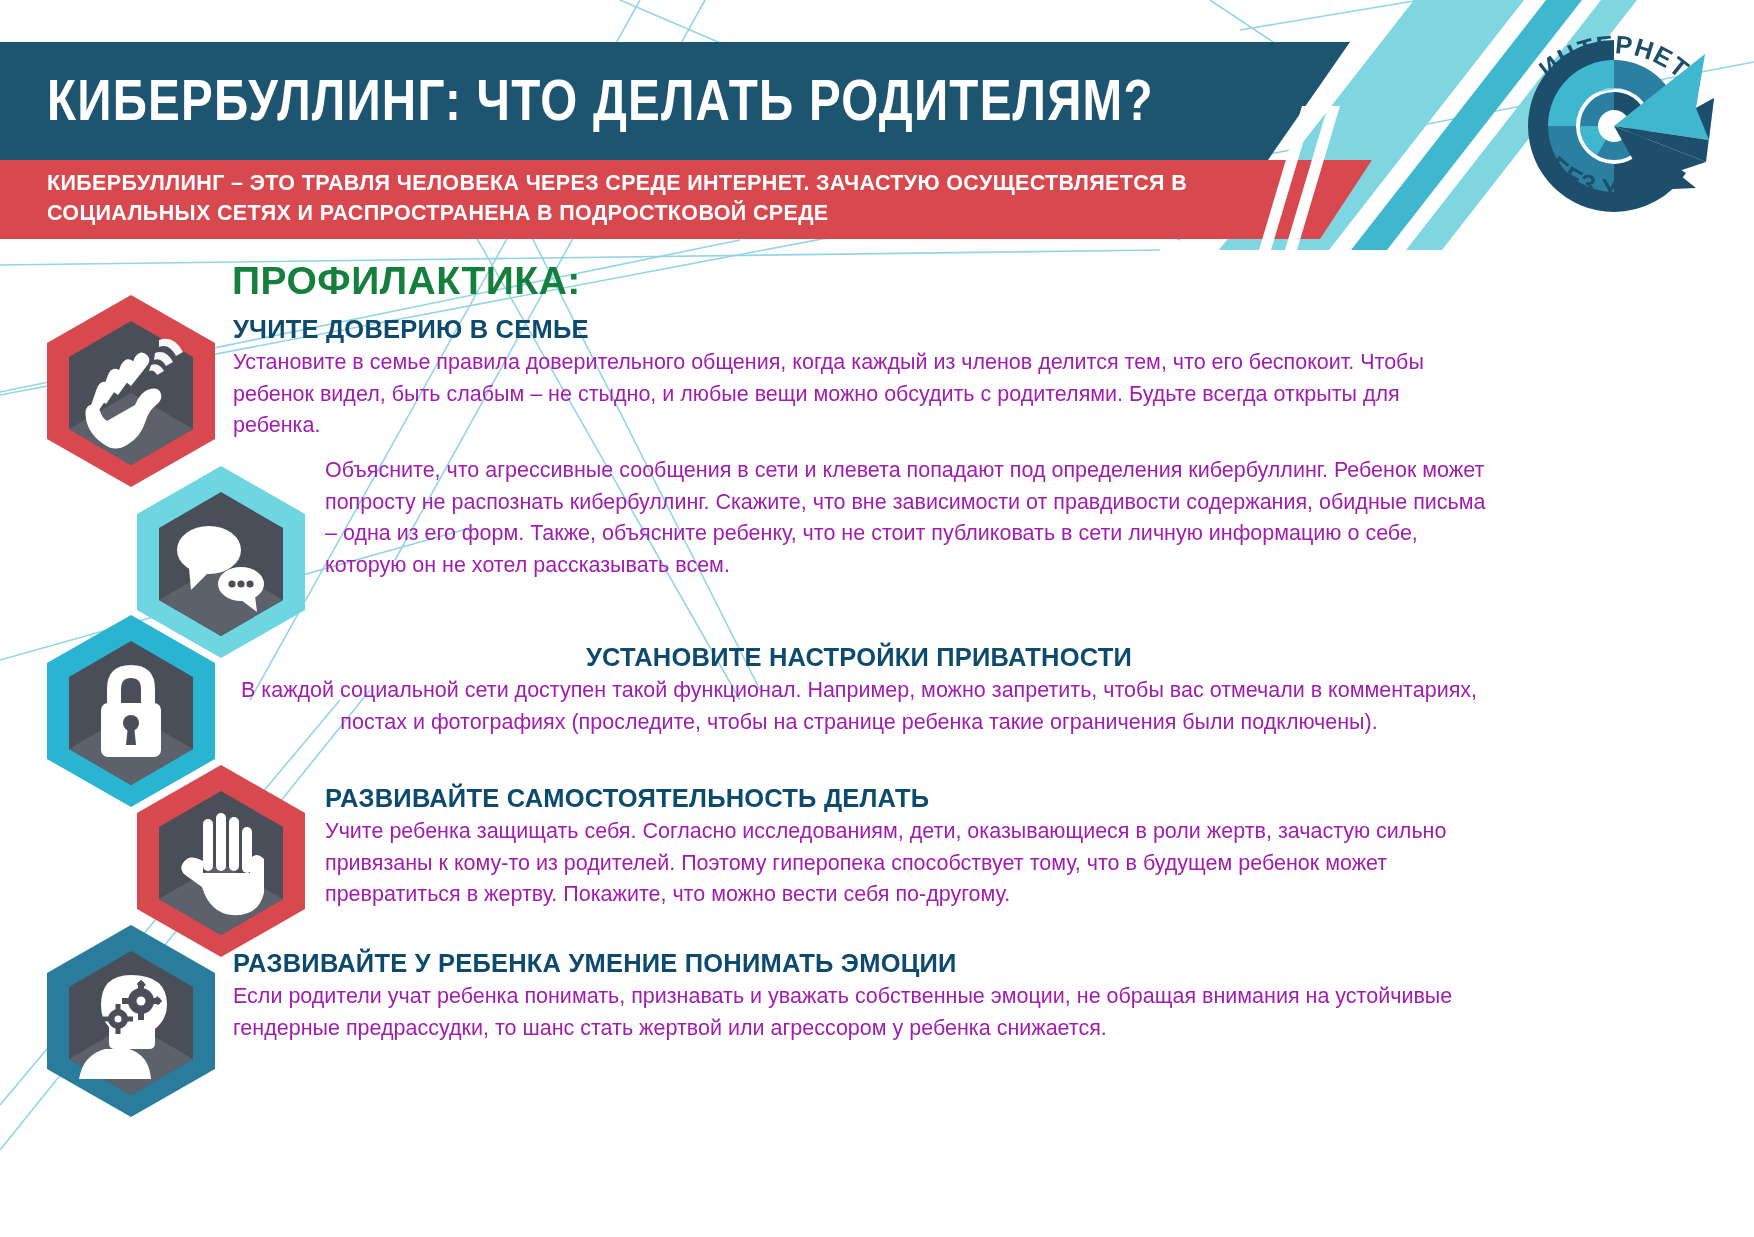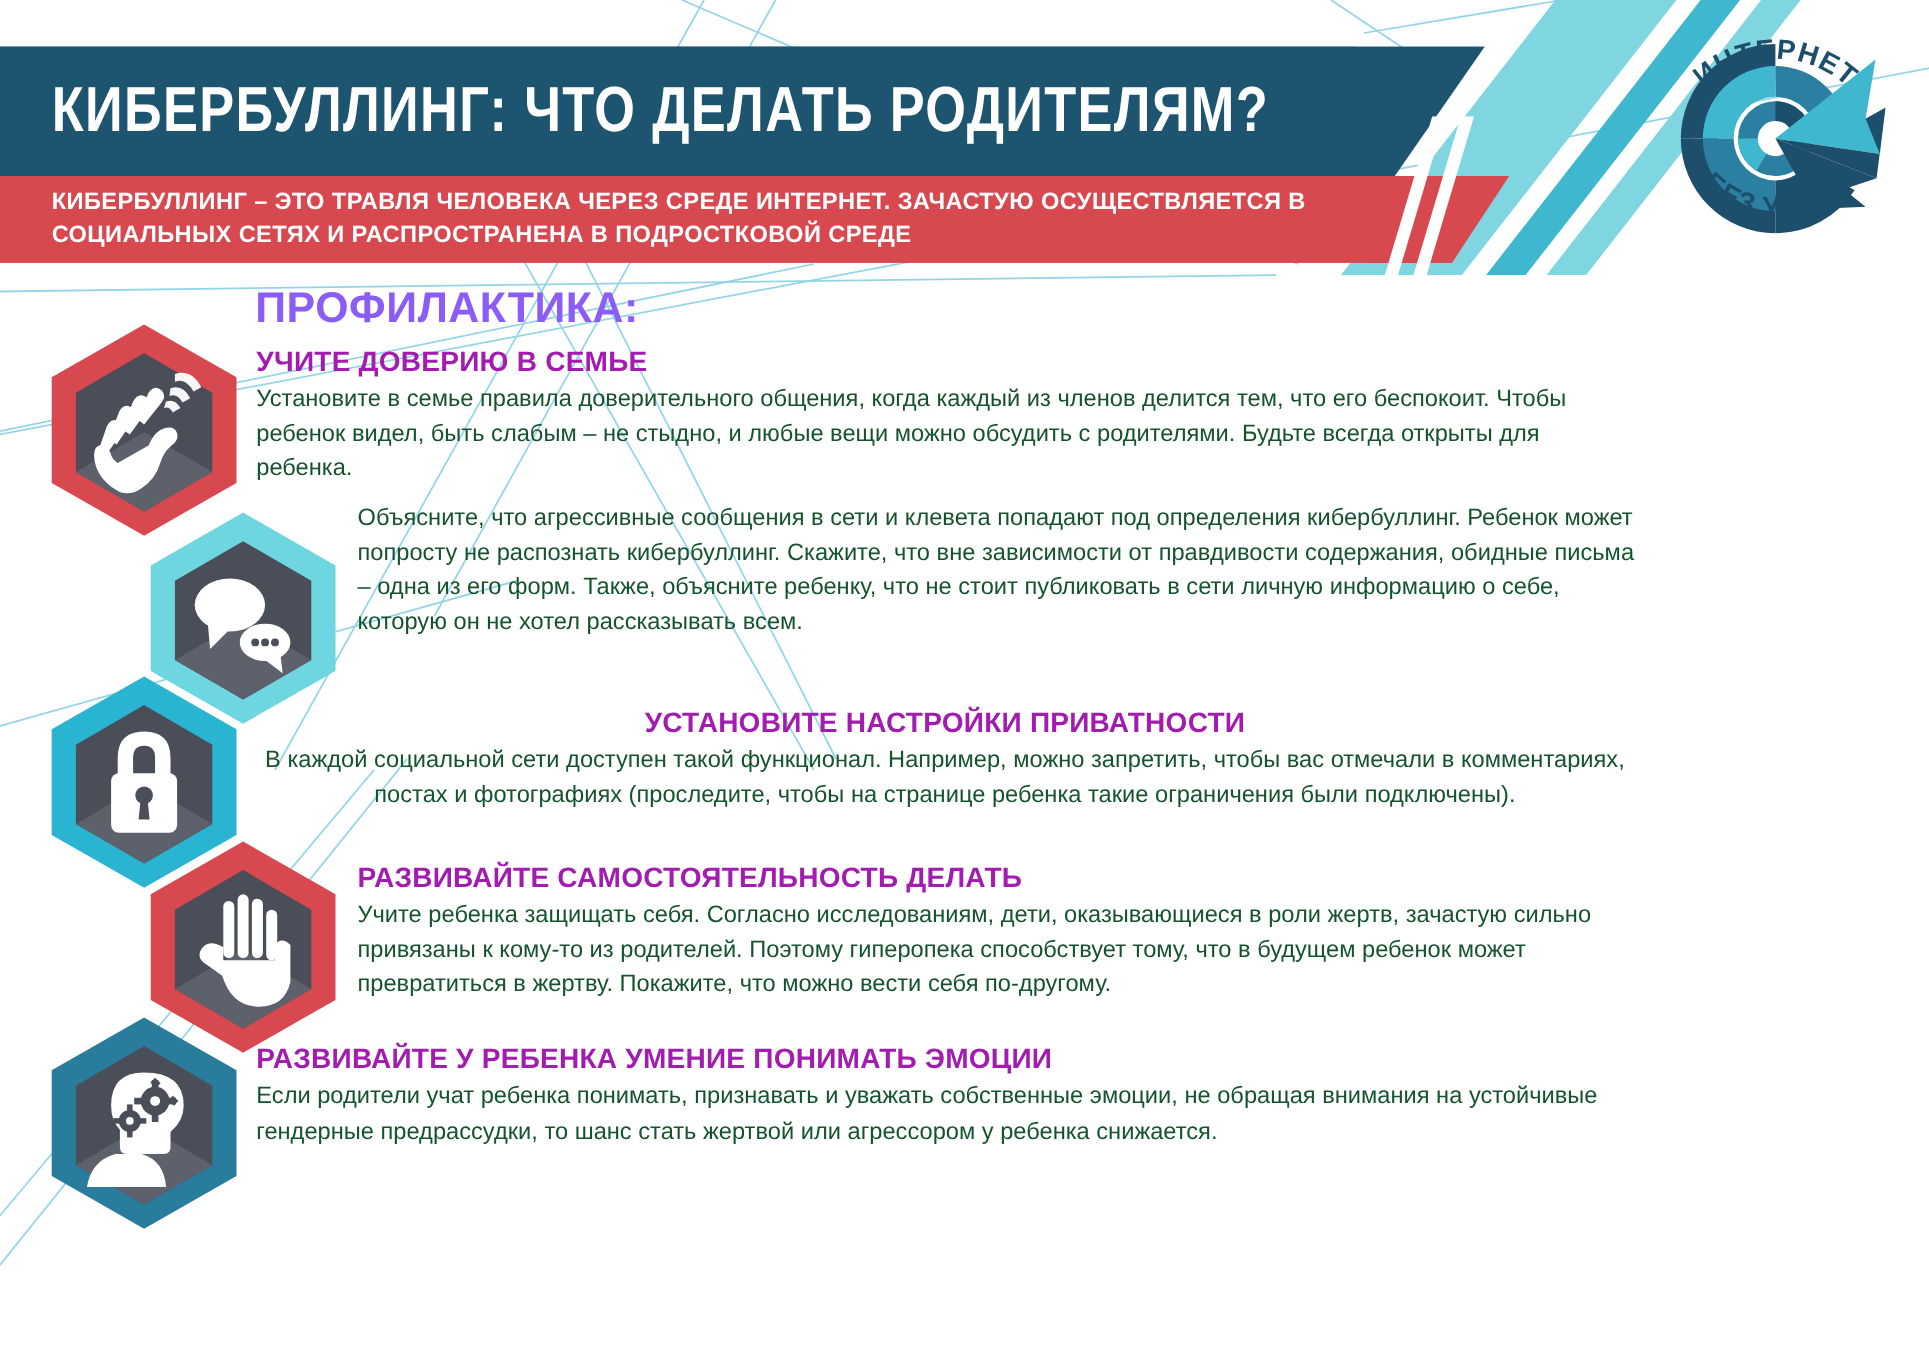--- a/index.html
+++ b/index.html
@@ -55,37 +55,37 @@
 
   
   .slashes{ position:absolute; left:1240px; top:100px; width:260px; height:180px; z-index:5; pointer-events:none;}
 
   
   .logo{ position:absolute; right:26px; top:12px; width:228px; height:222px; z-index:7; }
 
   
   .prophy{
     position:absolute; left:232px; top:258px; z-index:6;
-    color:#8b5cf6; font-size:39px; line-height:46px; font-weight:700;
+    color:#15803d; font-size:39px; line-height:46px; font-weight:700;
     letter-spacing:0.5px;
   }
 
   
   .sections{ position:absolute; left:0; top:0; width:100%; height:100%; z-index:6; }
 
   .sec{ position:absolute; }
   .sec .hx{ position:absolute; }
   .sec .txt{ position:absolute; }
   .sec h3{
-    color:#a21caf; font-weight:700; letter-spacing:0.2px;
+    color:#0c4a6e; font-weight:700; letter-spacing:0.2px;
     font-size:25.5px; line-height:30px; margin-bottom:3px;
     font-family:"Liberation Sans",sans-serif;
   }
   .sec p{
-    color:#14532d; font-size:21.5px; line-height:31.5px;
+    color:#a21caf; font-size:21.5px; line-height:31.5px;
     font-family:"Liberation Sans",sans-serif;
   }
 
   
   #sec1 .hx{ left:43px;  top:293px;  }
   #sec1 .txt{ left:233px; top:314px; width:1252px; }
   #sec2 .hx{ left:133px; top:464px;  }
   #sec2 .txt{ left:325px; top:455px; width:1168px; }
   #sec3 .hx{ left:43px;  top:613px;  }
   #sec3 .txt{ left:233px; top:642px; width:1252px;text-align:center; }

